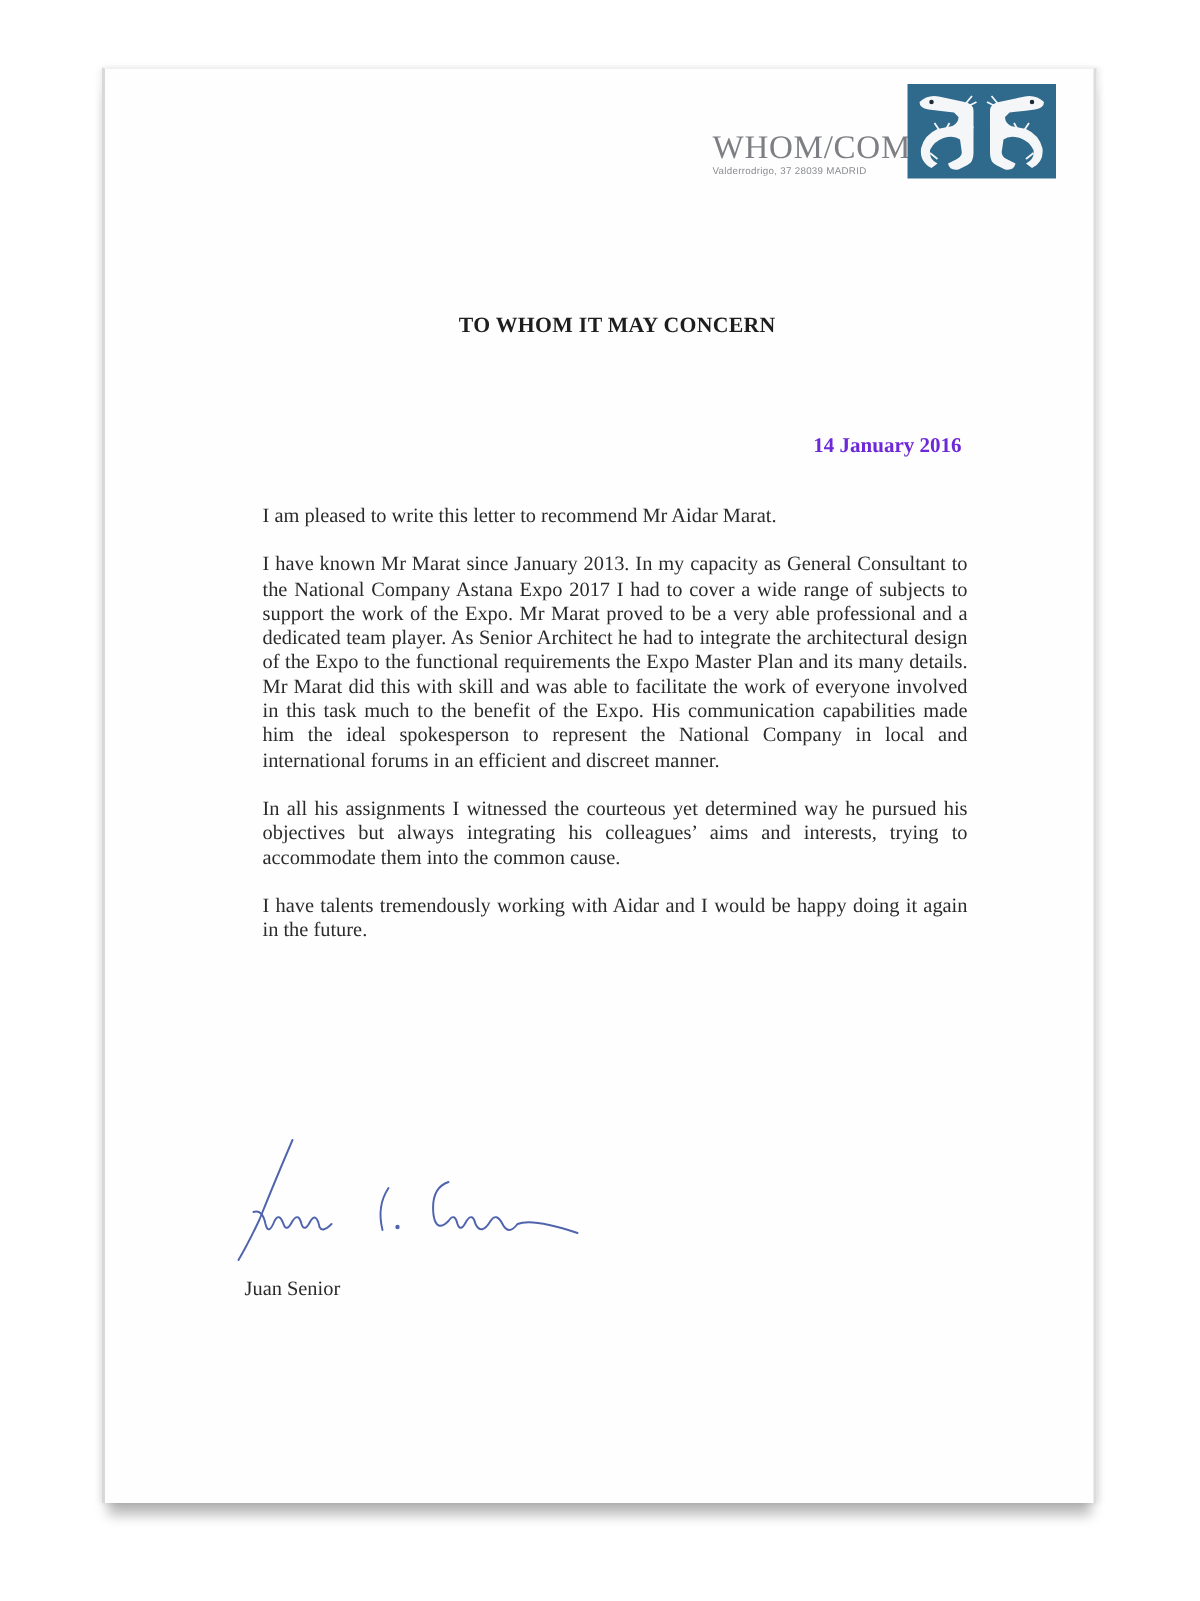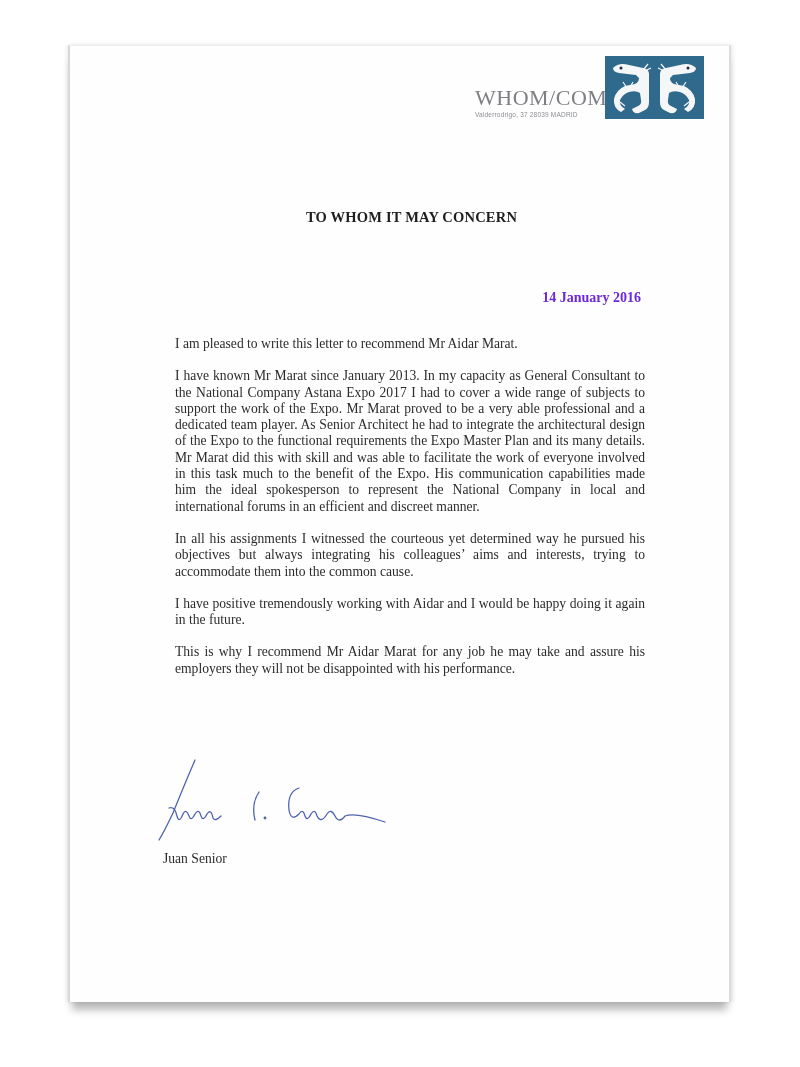--- a/index.html
+++ b/index.html
@@ -72,22 +72,21 @@
     </svg>
   </div>
 
   <div class="title">TO WHOM IT MAY CONCERN</div>
   <div class="date">14 January 2016</div>
 
   <div class="body">
     <p>I am pleased to write this letter to recommend Mr Aidar Marat.</p>
     <p>I have known Mr Marat since January 2013. In my capacity as General Consultant to the National Company Astana Expo 2017 I had to cover a wide range of subjects to support the work of the Expo. Mr Marat proved to be a very able professional and a dedicated team player. As Senior Architect he had to integrate the architectural design of the Expo to the functional requirements the Expo Master Plan and its many details. Mr Marat did this with skill and was able to facilitate the work of everyone involved in this task much to the benefit of the Expo. His communication capabilities made him the ideal spokesperson to represent the National Company in local and international forums in an efficient and discreet manner.</p>
     <p>In all his assignments I witnessed the courteous yet determined way he pursued his objectives but always integrating his colleagues’ aims and interests, trying to accommodate them into the common cause.</p>
-    <p>I have positive tremendously working with Aidar and I would be happy doing it again in the future.</p>
-    <p>This is why I recommend Mr Aidar Marat for any job he may take and assure his employers they will not be disappointed with his performance.</p>
+    <p>I have talents tremendously working with Aidar and I would be happy doing it again in the future.</p>
   </div>
 
   <div class="signature">
     <svg viewBox="0 0 280 90" width="280" height="90" xmlns="http://www.w3.org/2000/svg">
       <g fill="none" stroke="#5064ad" stroke-width="1.3" stroke-linecap="round" stroke-linejoin="round">
         <path d="M40 2 Q28 30 18 55 Q10 72 4 82"></path>
         <path d="M14 50 Q20 48 22 58 Q24 66 28 56 Q31 50 34 58 Q36 64 40 56 Q44 50 46 58 Q48 64 52 56 Q56 50 58 60 Q60 64 66 58"></path>
         <path d="M104 34 Q96 46 100 62"></path>
         <circle cx="110" cy="60" r="0.8" fill="#5064ad"></circle>
         <path d="M144 30 Q132 34 134 52 Q136 64 144 56 Q148 50 150 58 Q152 64 156 56 Q160 50 162 58 Q166 66 172 56 Q176 50 180 58 Q184 66 190 58 Q200 54 230 64"></path>

